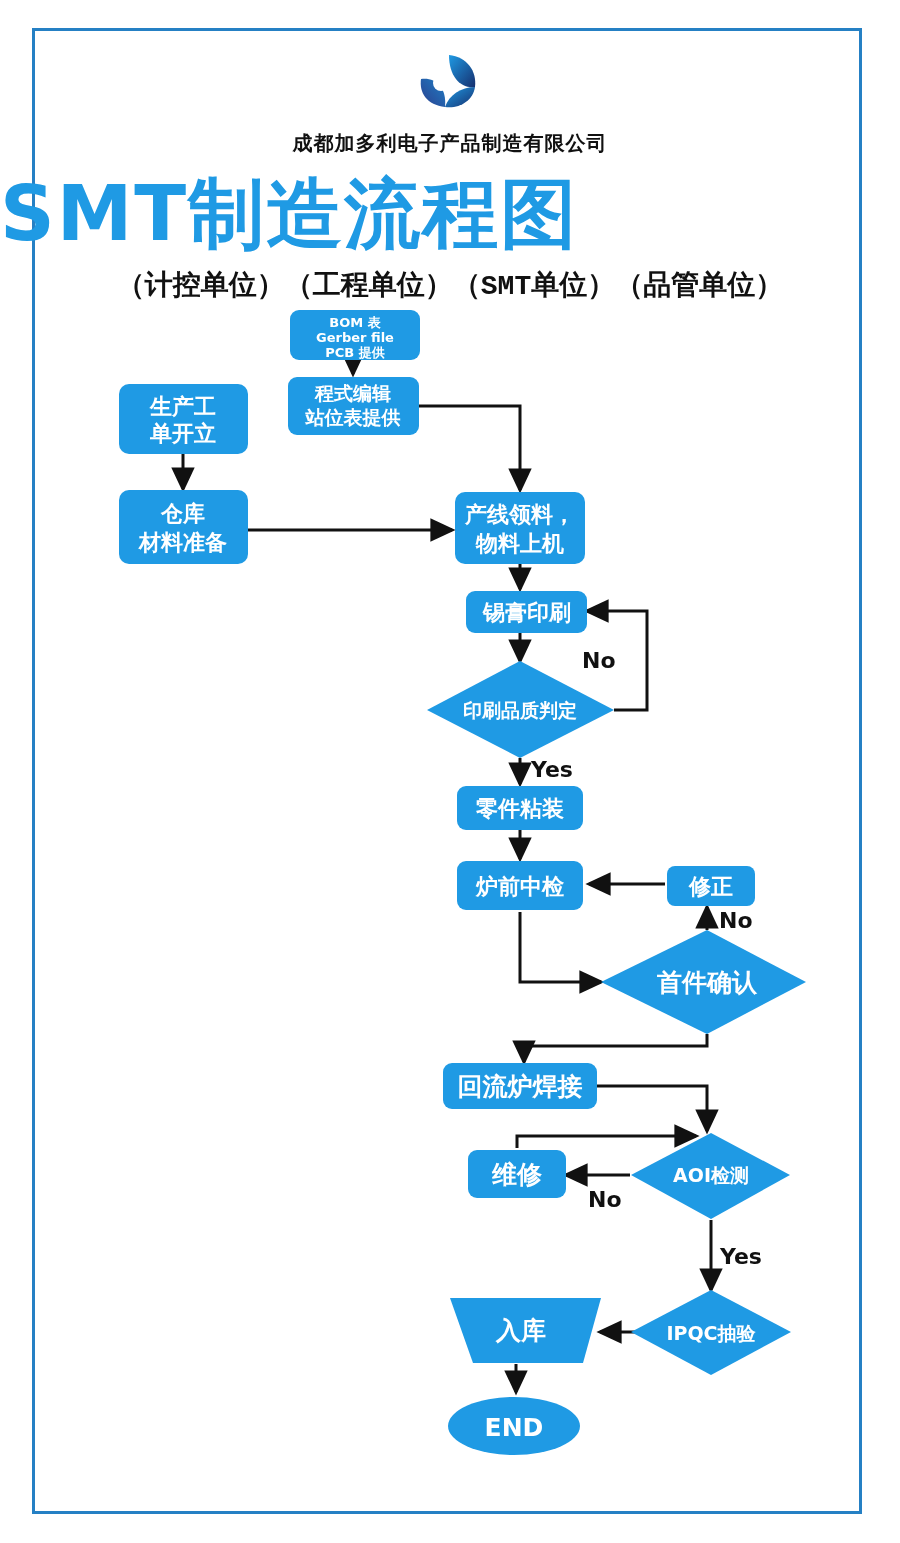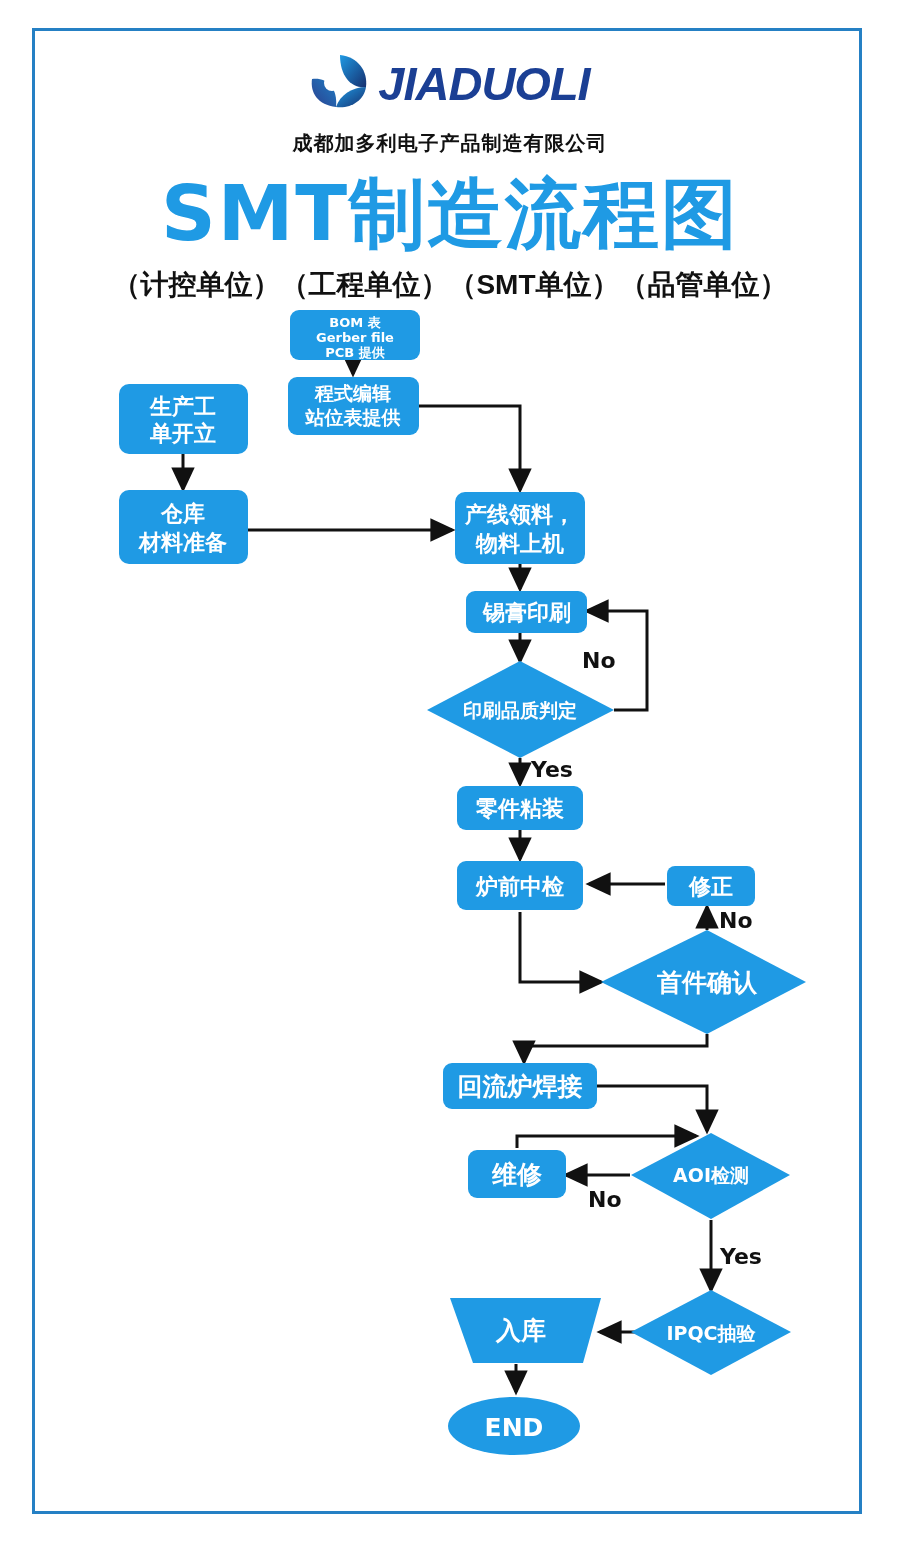--- a/index.html
+++ b/index.html
@@ -9,26 +9,26 @@
   #frame{position:absolute;left:32px;top:28px;width:830px;height:1486px;
          border:3px solid #2580c4;box-sizing:border-box;}
   
   #logo-block{position:absolute;left:0;top:52px;width:900px;text-align:center;}
   .logo-row{display:flex;align-items:center;justify-content:center;gap:6px;height:62px;}
   .logo-mark{width:62px;height:60px;position:relative;}
   .logo-word{font-weight:bold;font-style:italic;font-size:47px;letter-spacing:-1px;
              color:#1b3f94;line-height:1;}
   .logo-cn{font-size:20px;color:#111;letter-spacing:1px;margin-top:16px;
            font-family:"DejaVu Sans",sans-serif;font-weight:600;}
-  #main-title{position:absolute;left:0;top:176px;width:900px;text-align:center;
+  #main-title{position:absolute;left:0;top:176px;width:900px;
               font-size:76px;font-weight:bold;color:#1f9ae4;letter-spacing:2px;
               font-family:"DejaVu Sans",sans-serif;line-height:1;}
   #sub-title{position:absolute;left:0;top:266px;width:900px;text-align:center;
              font-size:28px;font-weight:bold;color:#111;letter-spacing:0px;
-             font-family:Liberation Sans, sans-serif;}
+             font-family:Liberation Mono, monospace;}
   
   #flow{position:absolute;left:0;top:0;width:900px;height:1543px;}
   .node-rect{fill:#1f9ae4;}
   .node-shape{fill:#1f9ae4;}
   .node-diamond{fill:#1f9ae4;}
   .nlabel{fill:#ffffff;font-weight:bold;text-anchor:middle;
           font-family:"DejaVu Sans",sans-serif;}
   .nlabel.sm{font-size:13px;}
   .nlabel.md{font-size:19px;}
   .nlabel.lg{font-size:22px;}
@@ -57,21 +57,20 @@
               <stop offset="0%" stop-color="#2b3f8f"></stop>
                 <stop offset="100%" stop-color="#1f7ec4"></stop>
             </linearGradient>
           </defs>
           <path d="M30 2 C48 4 58 18 56 34 C42 36 30 24 30 2 Z" fill="url(#lg1)"></path>
           <path d="M56 34 C54 48 40 56 26 54 C30 42 42 34 56 34 Z" fill="url(#lg1)"></path>
           <path d="M26 54 C8 52 0 40 2 26 C16 24 28 34 26 54 Z" fill="url(#lg2)"></path>
           <circle cx="22" cy="30" r="8" fill="#ffffff"></circle>
         </svg>
       </span>
-      <span class="logo-word">JIADUOLI</span>
     </div>
     <div class="logo-cn">成都加多利电子产品制造有限公司</div>
   </div>
 
   <div id="main-title">SMT制造流程图</div>
   <div id="sub-title">（计控单位）（工程单位）（SMT单位）（品管单位）</div>
 
   <svg id="flow" viewBox="0 0 900 1543">
     <defs>
       <marker id="ah" markerWidth="9" markerHeight="9" refX="7.2" refY="4.5" orient="auto">

